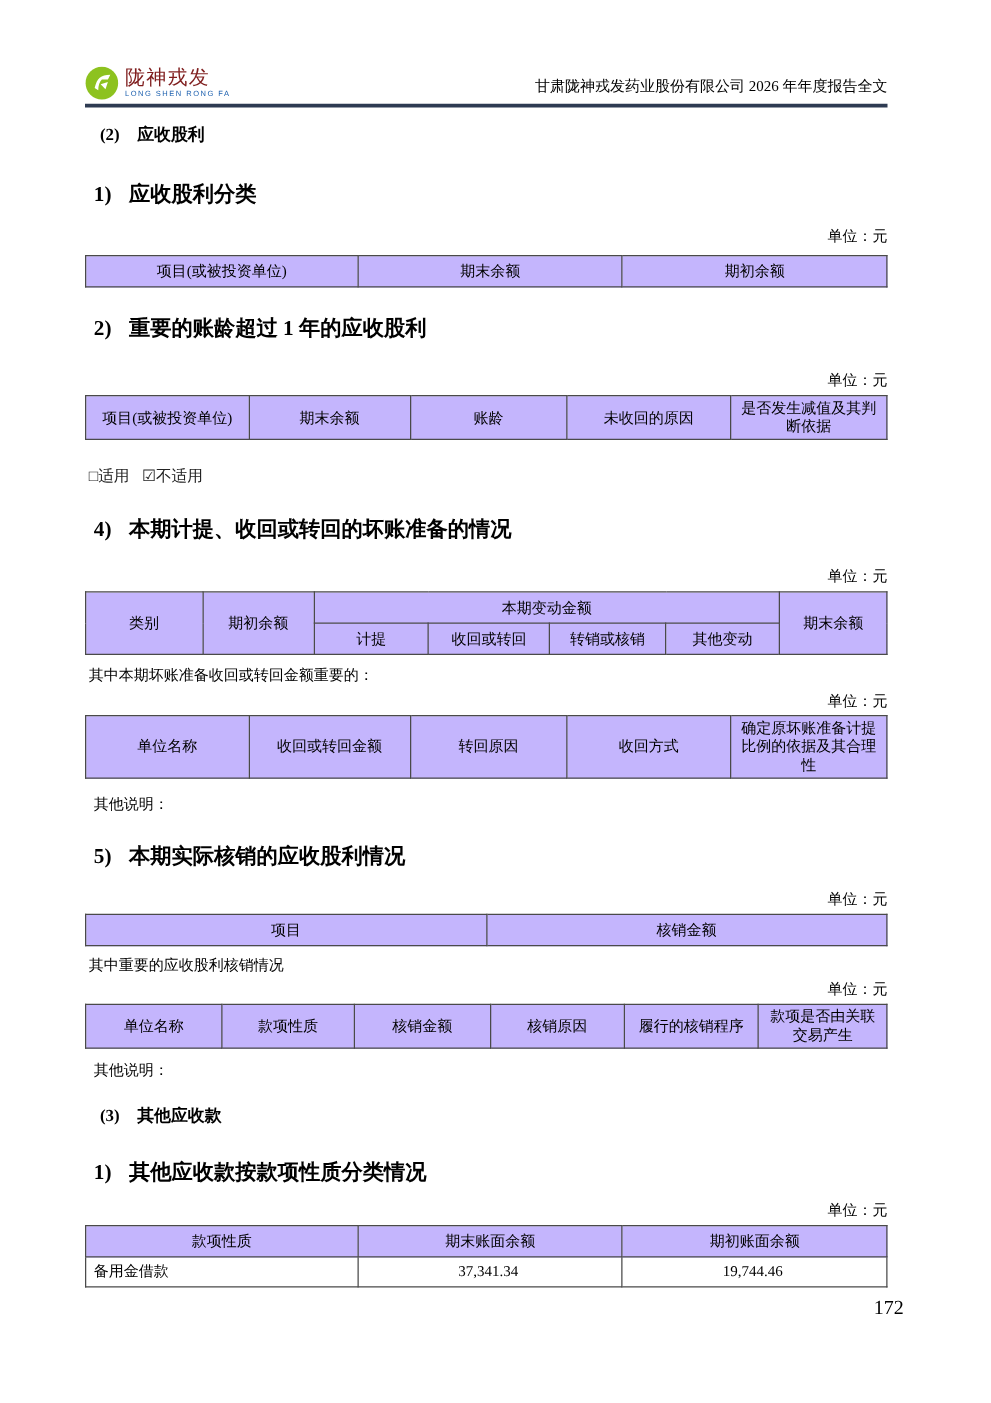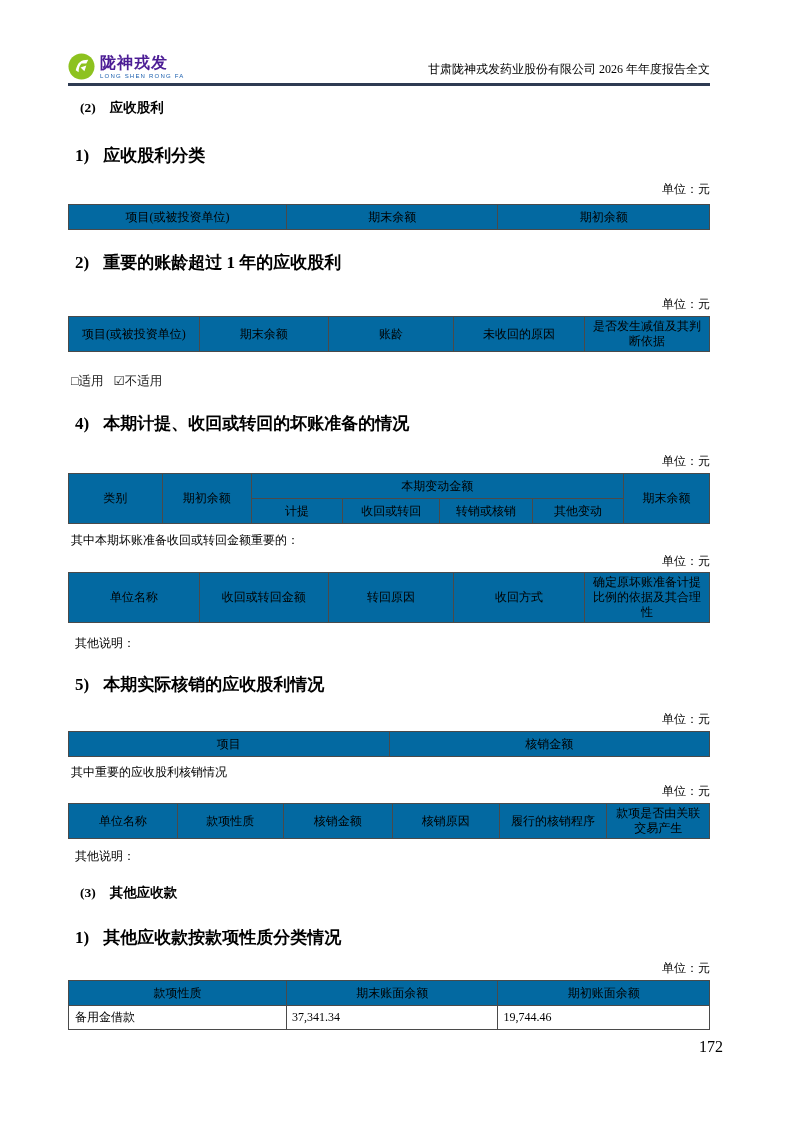--- a/index.html
+++ b/index.html
@@ -15,39 +15,39 @@
   .header {
     position:absolute; top:46px; left:68px; right:83px;
     height:34px;
     display:flex; justify-content:space-between; align-items:flex-end;
     border-bottom:3px solid #2e3b52;
     padding-bottom:3px;
   }
   .logo { display:flex; align-items:center; gap:5px; }
   .logo-circle { width:27px; height:27px; flex:0 0 auto; }
   .logo-textcol { display:flex; flex-direction:column; line-height:1; }
-  .logo-cn { font-size:16px; font-weight:bold; color:#4c1d95; letter-spacing:1px; font-family:"Liberation Sans",sans-serif; }
+  .logo-cn { font-size:16px; font-weight:normal; color:#7f1d1d; letter-spacing:1px; font-family:"Liberation Sans",sans-serif; }
   .logo-en { font-size:6px; color:#1b5fae; letter-spacing:1.2px; margin-top:2px; font-family:"Liberation Sans",sans-serif; }
   .header-title { font-size:12px; padding-bottom:2px; }
   
   .content { position:absolute; top:83px; left:0; right:0; padding:0 83px 0 68px; }
   .h2 { font-weight:bold; font-size:13.5px; margin-left:12px; }
   .h3 { font-weight:bold; font-size:17px; margin-left:7px; }
   .hnum { display:inline-block; margin-right:14px; }
   .unit { text-align:right; font-size:12px; }
   .note { font-size:12px; margin-left:3px; }
   .note-ind { font-size:12px; margin-left:7px; }
   .checkline { font-size:12.5px; margin-left:3px; color:#222; }
   .checkline span { margin-right:10px; }
   
   table { width:100%; border-collapse:collapse; table-layout:fixed; font-size:12px; }
   th, td { border:1px solid #4a4a4a; padding:2px 5px; vertical-align:middle; }
-  th { background:#0369a1; font-weight:normal; height:20px; line-height:1.25; }
+  th { background:#c4b5fd; font-weight:normal; height:20px; line-height:1.25; }
   td { height:19px; }
-  td.num { text-align:left; padding-right:8px;margin-top:32px; }
+  td.num { text-align:center; padding-right:8px;margin-top:32px; }
   td.txt { text-align:left; padding-left:6px; }
   .mt16{margin-top:16px}.mt27{margin-top:27px}.mt14{margin-top:14px}.mt6{margin-top:6px}
   .mt21{margin-top:21px}.mt22{margin-top:22px}.mt3{margin-top:3px}
   .mt18{margin-top:18px}.mt8{margin-top:8px}.mt4{margin-top:4px}.mt2{margin-top:2px}
   .mt12{margin-top:12px}.mt15{margin-top:15px}.mt7{margin-top:7px}.mt5{margin-top:5px}
   .mt9{margin-top:9px}.mt19{margin-top:19px}.mt24{margin-top:24px}.mt11{margin-top:11px}
   .footer {
     position:absolute; top:1038px; right:70px;
     font-size:16px;
   }

